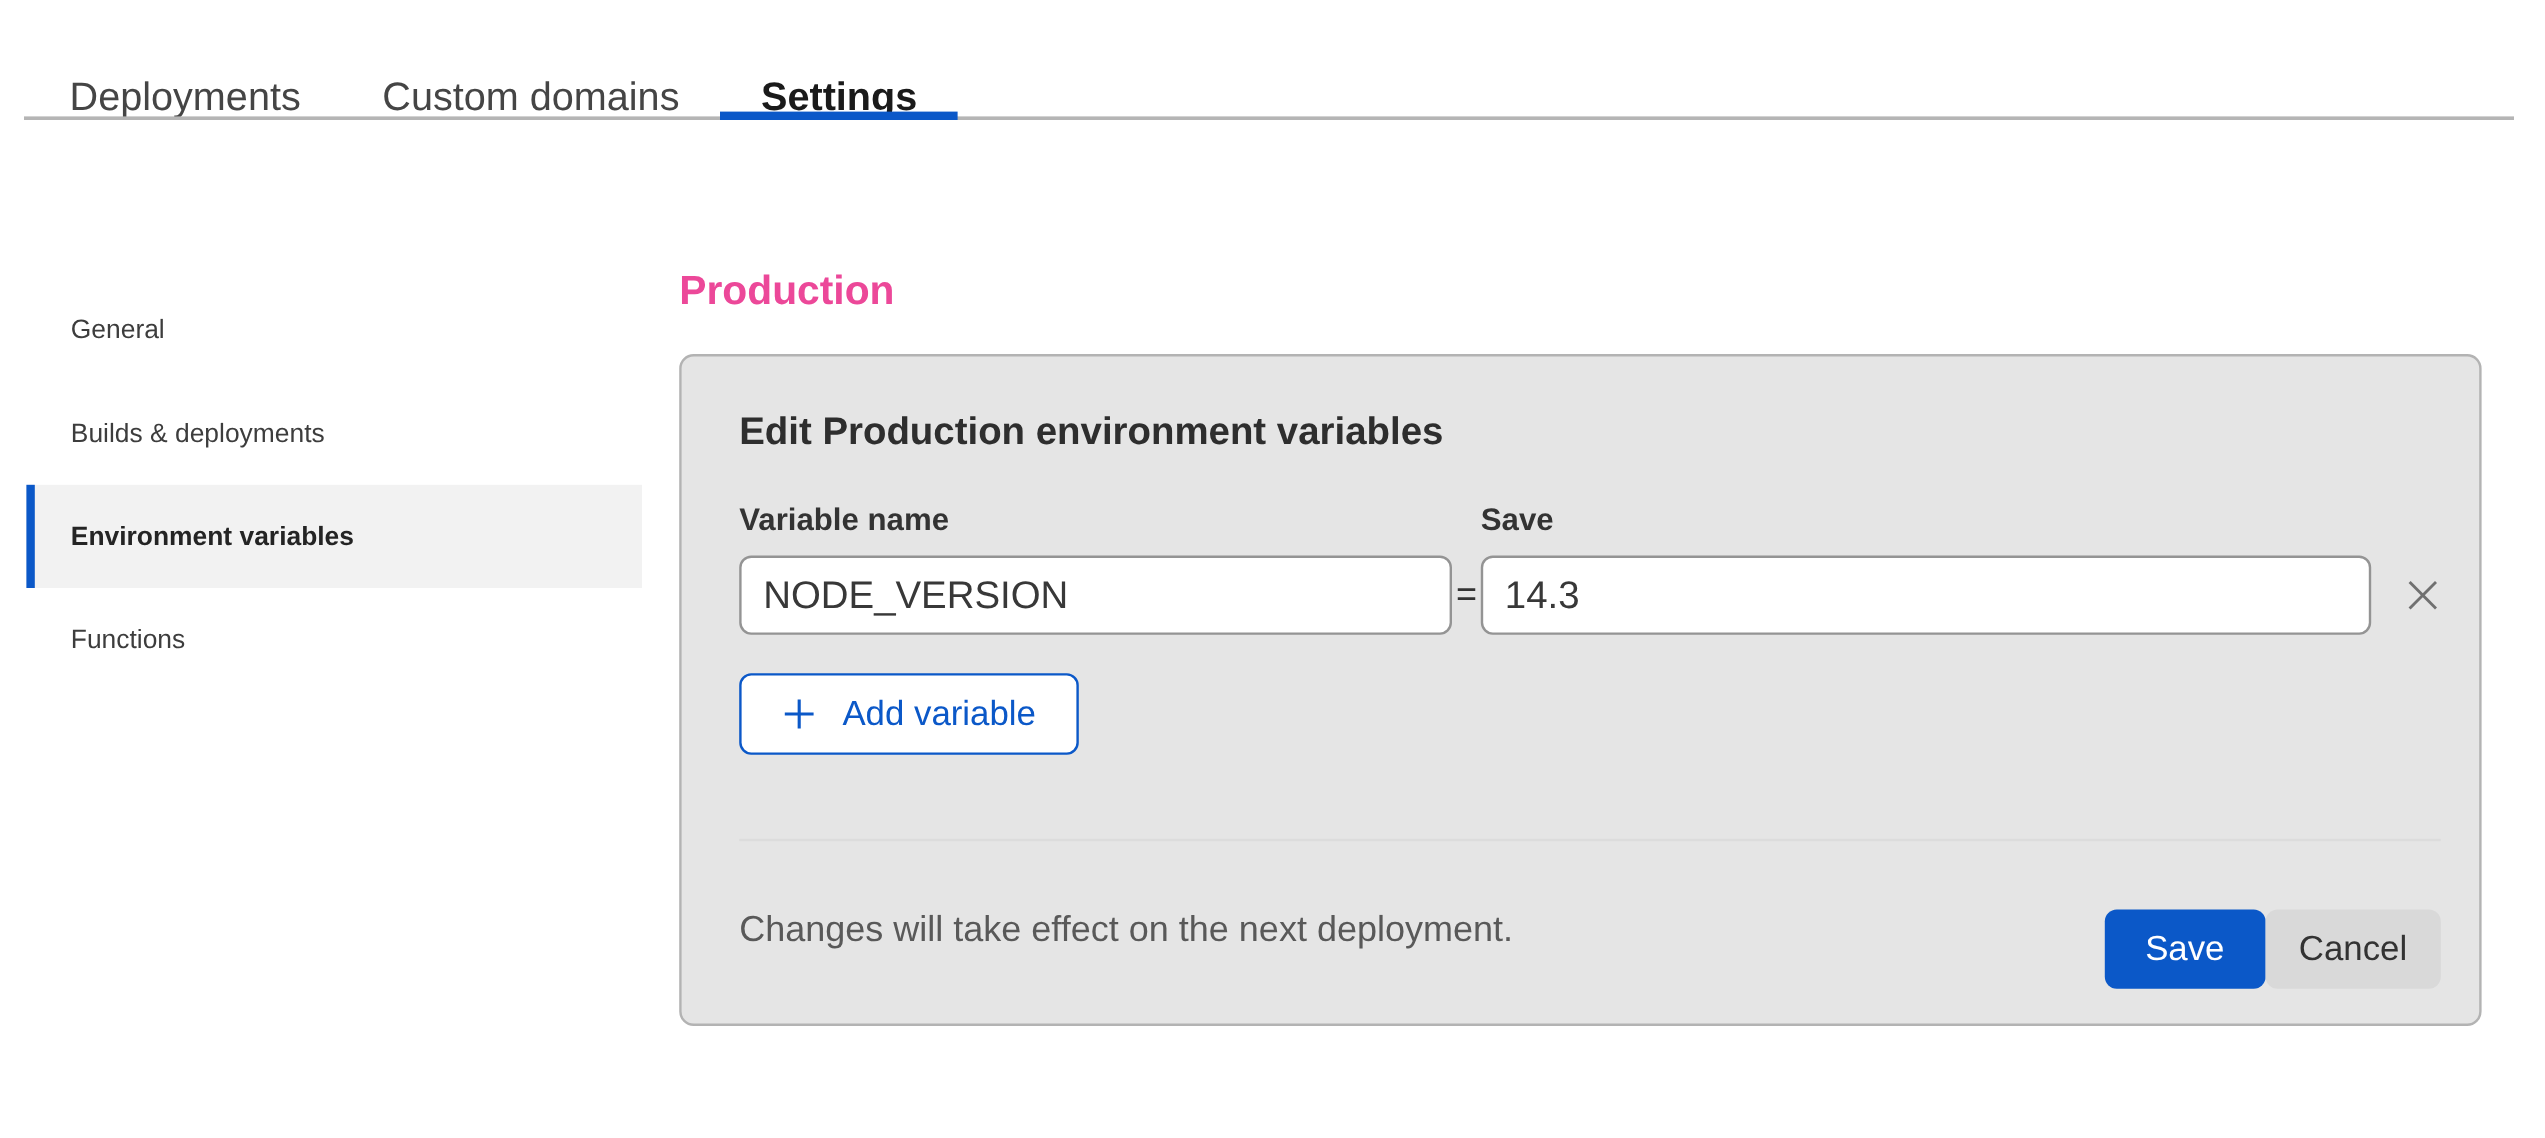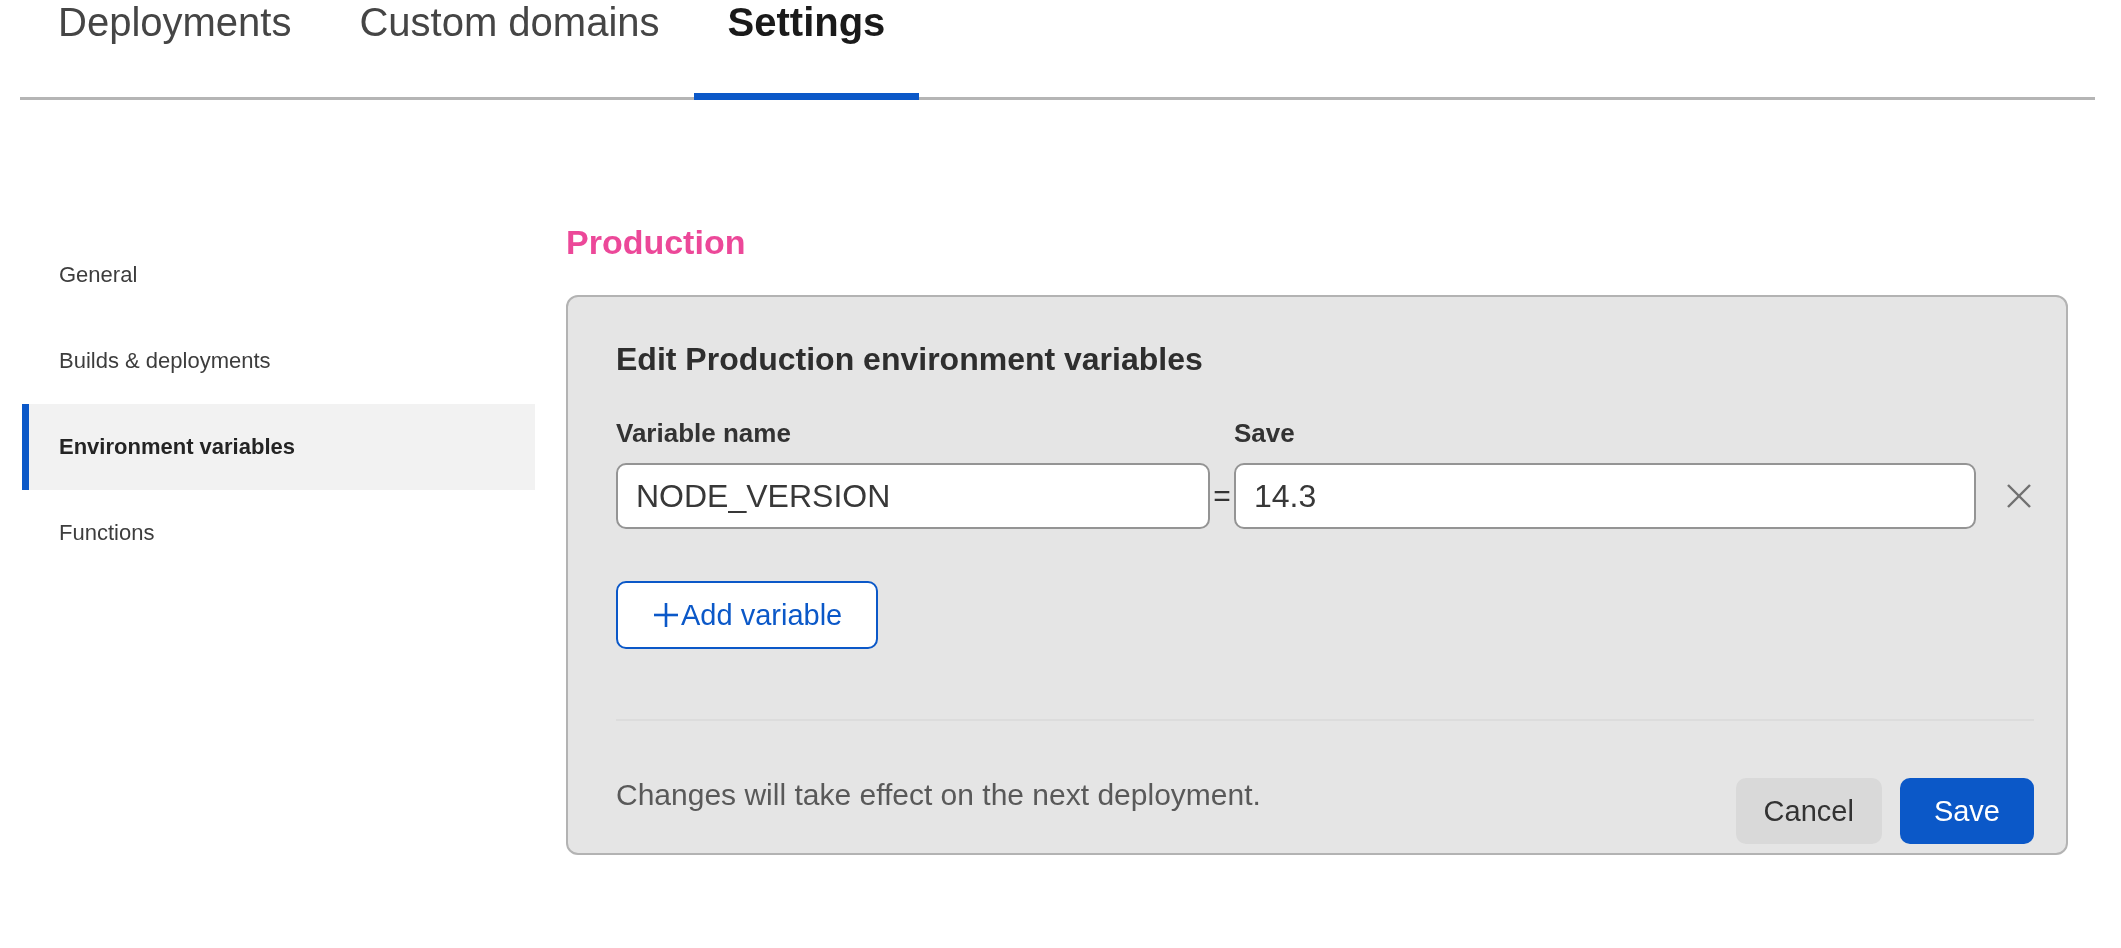--- a/index.html
+++ b/index.html
@@ -14,21 +14,21 @@
   html,body{margin:0;padding:0;}
   body{
     width:2121px;height:948px;background:#ffffff;
     font-family:"Liberation Sans", sans-serif;
     color:#333;overflow:hidden;
   }
 
   
   .tabbar{position:relative;height:100px;display:flex;align-items:center;padding-left:24px;}
   .tabbar .tab-divider{position:absolute;left:20px;right:26px;bottom:0;height:3px;background:var(--tab-divider);}
-  .tab{position:relative;height:100%;display:flex;align-items:flex-start;padding:0 34px;font-size:40px;color:#454545;cursor:pointer;white-space:nowrap;}
+  .tab{position:relative;height:100%;display:flex;align-items:flex-end;padding:0 34px;font-size:33px;color:#454545;cursor:pointer;white-space:nowrap;}
   .tab.active{color:#1a1a1a;font-weight:700;}
   .tab.active::after{content:"";position:absolute;left:0;right:0;bottom:0;height:7px;background:var(--accent);z-index:2;}
 
   
   .content{display:flex;align-items:flex-start;}
   .sidebar{flex:0 0 545px;width:545px;padding-top:132px;}
   .side-item{margin-left:22px;width:513px;height:86px;display:flex;align-items:center;
     padding-left:37px;font-size:22px;color:#3d3d3d;cursor:pointer;white-space:nowrap;}
   .side-item.active{background:var(--active-bg);border-left:7px solid var(--accent);
     padding-left:30px;font-weight:700;color:#242424;}
@@ -47,21 +47,21 @@
   .field-label{font-size:26px;font-weight:700;color:#333;margin-bottom:14px;}
   .txt{height:66px;border:2px solid var(--input-border);border-radius:10px;
     font-size:32px;color:#383838;padding:0 18px;font-family:inherit;background:#fff;outline:none;}
   .name-input{width:594px;}
   .value-input{width:742px;}
   .equals{align-self:flex-end;height:66px;width:47px;display:flex;align-items:center;
     justify-content:center;font-size:30px;color:#333;}
   .remove-btn{align-self:flex-end;height:66px;display:flex;align-items:center;
     margin-left:28px;background:none;border:none;padding:0;cursor:pointer;}
 
-  .add-btn{margin-top:52px;display:inline-flex;align-items:center;gap:1px;height:68px;
+  .add-btn{margin-top:32px;display:inline-flex;align-items:center;gap:22px;height:68px;
     padding:0 34px;border:2px solid var(--accent);border-radius:10px;background:#fff;
     color:var(--accent);font-size:29px;font-family:inherit;cursor:pointer;}
 
   .card-divider{border:none;border-top:2px solid #dcdcdc;margin:70px 0 0 0;}
 
   .card-footer{display:flex;align-items:flex-start;justify-content:space-between;margin-top:57px;gap:22px;}
   .footer-note{font-size:30px;color:#595959;}
   .footer-actions{display:flex;align-items:center;}
   .btn{height:66px;border:none;border-radius:10px;font-size:29px;font-family:inherit;cursor:pointer;}
   .btn-cancel{padding:0 28px;background:var(--cancel-bg);color:#333;}
@@ -134,19 +134,19 @@
           </svg>
         </span>
         <span>Add variable</span>
       </button>
 
       <hr class="card-divider">
 
       <div class="card-footer">
         <span class="footer-note">Changes will take effect on the next deployment.</span>
         <div class="footer-actions">
+          <button class="btn btn-save">Save</button>
           <button class="btn btn-cancel">Cancel</button>
-          <button class="btn btn-save">Save</button>
         </div>
       </div>
     </section>
   </main>
 </div>
 
 </body></html>

